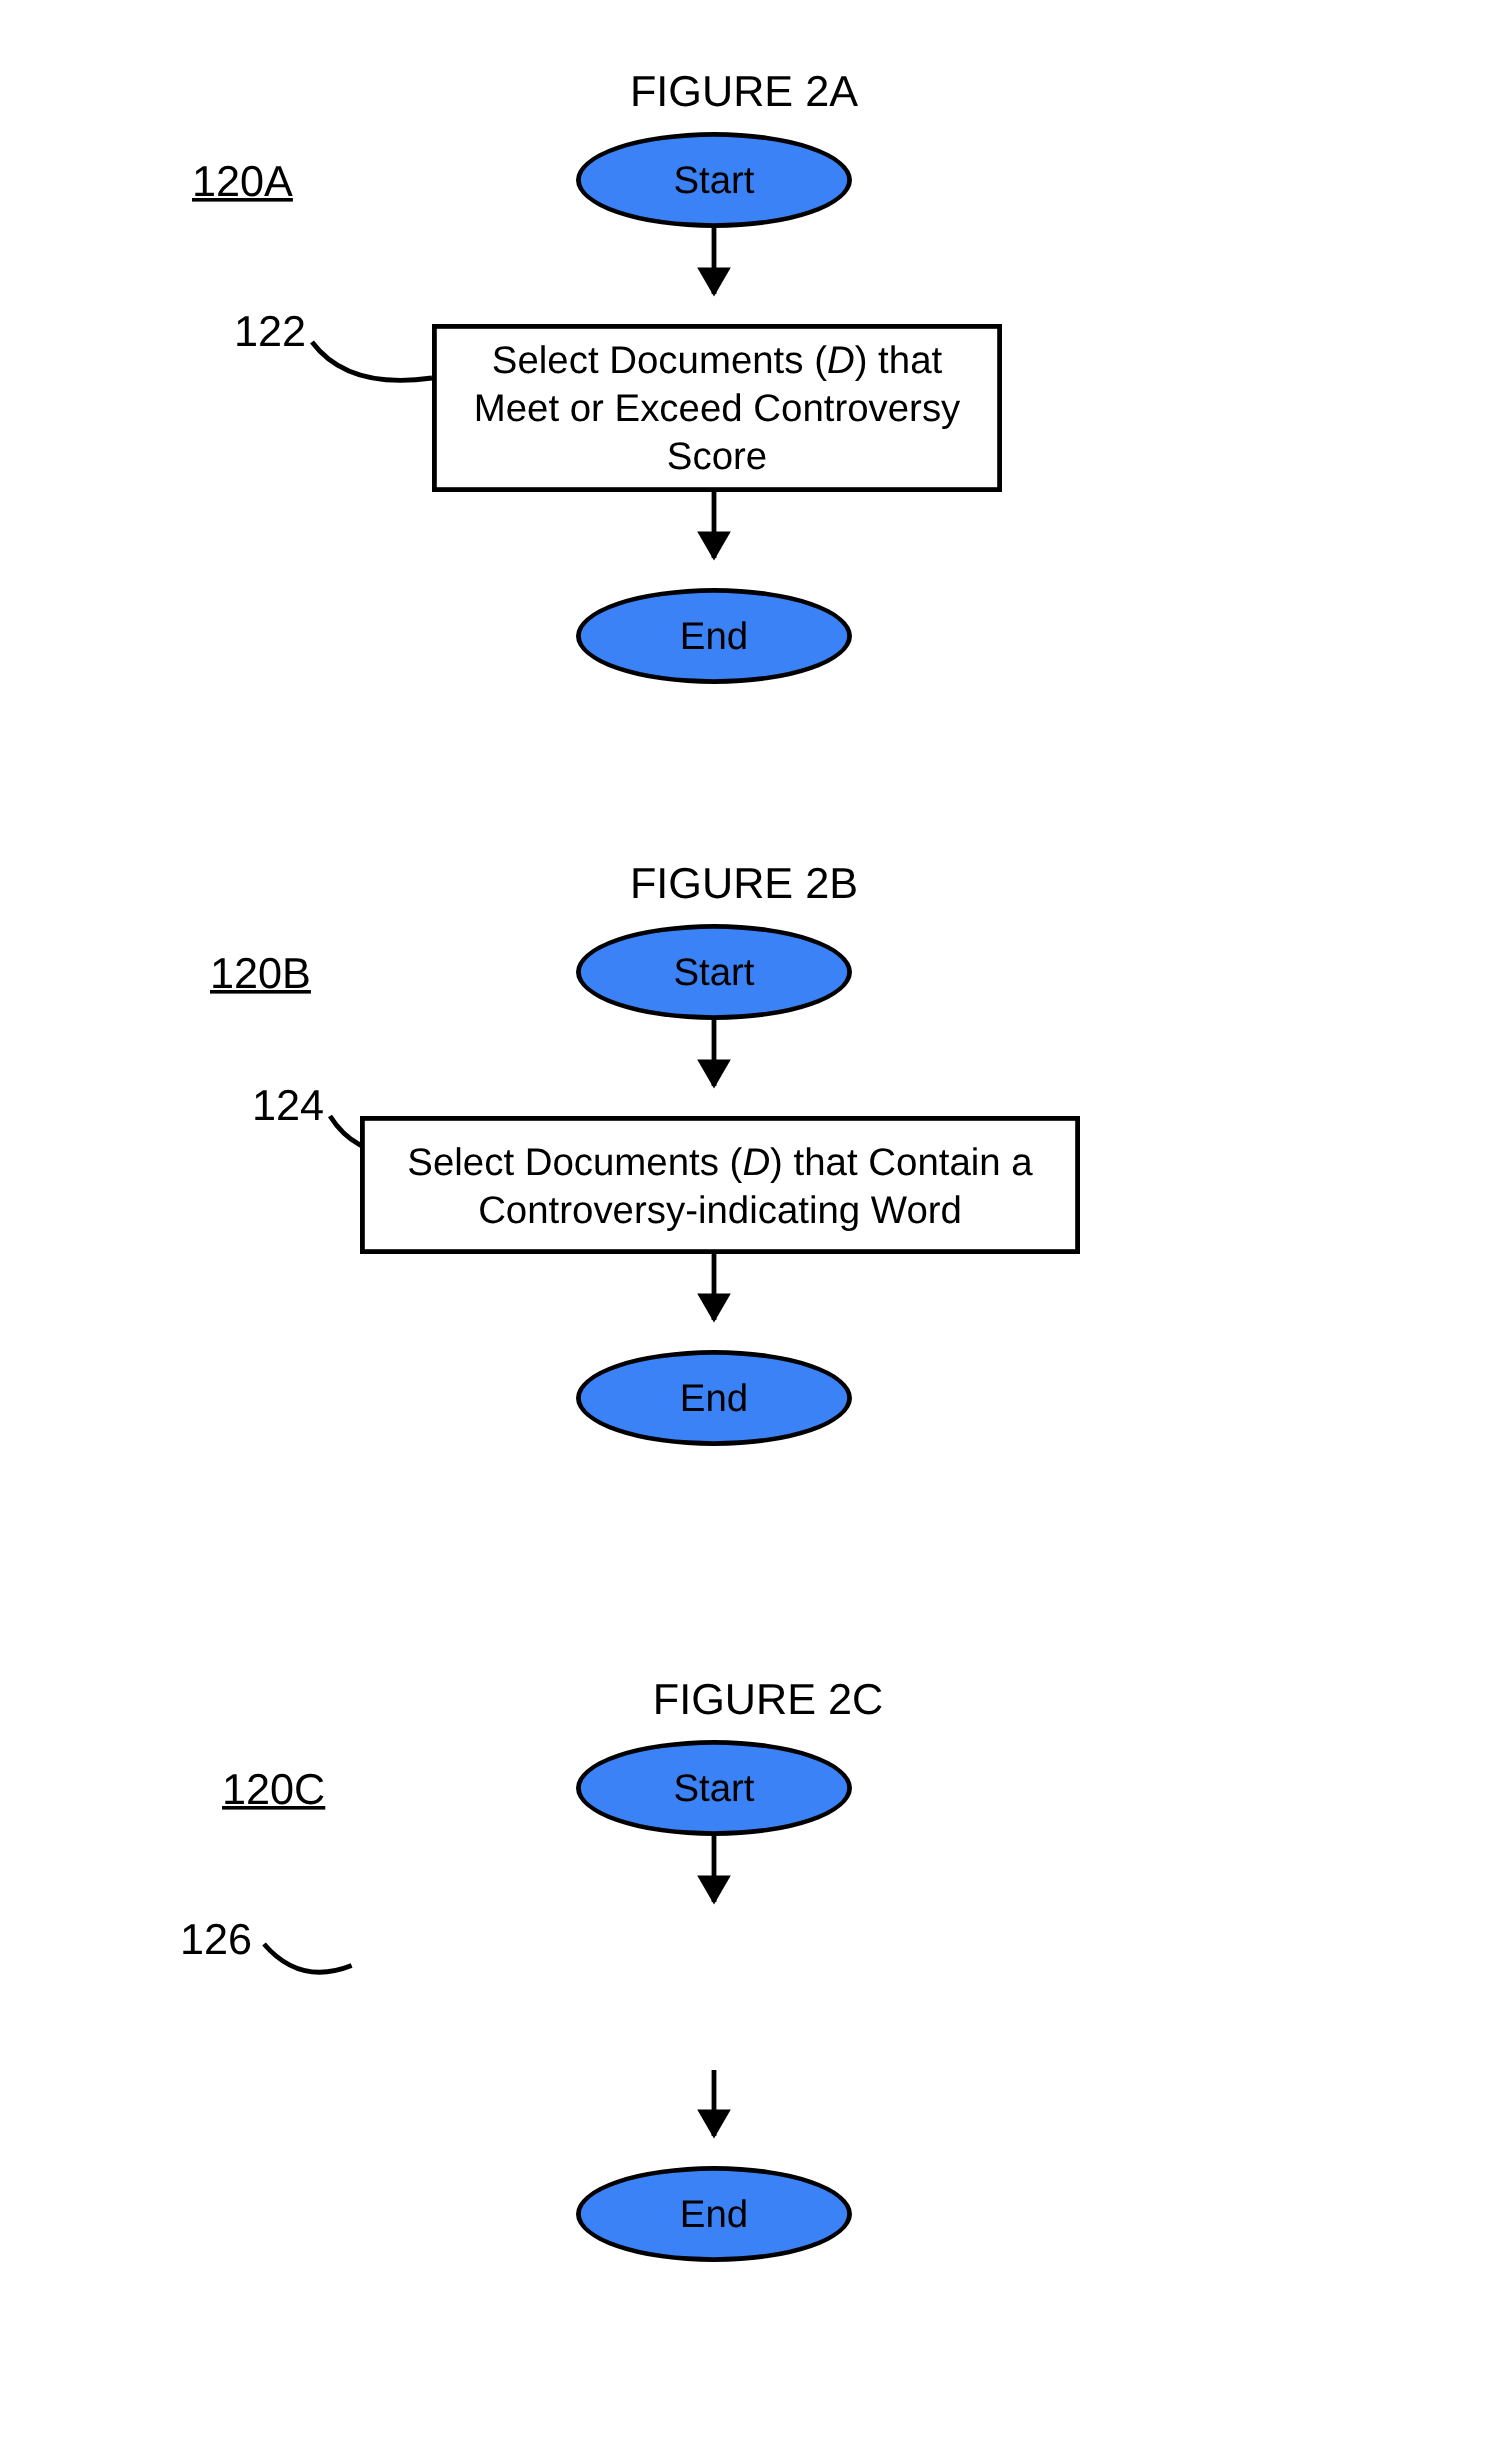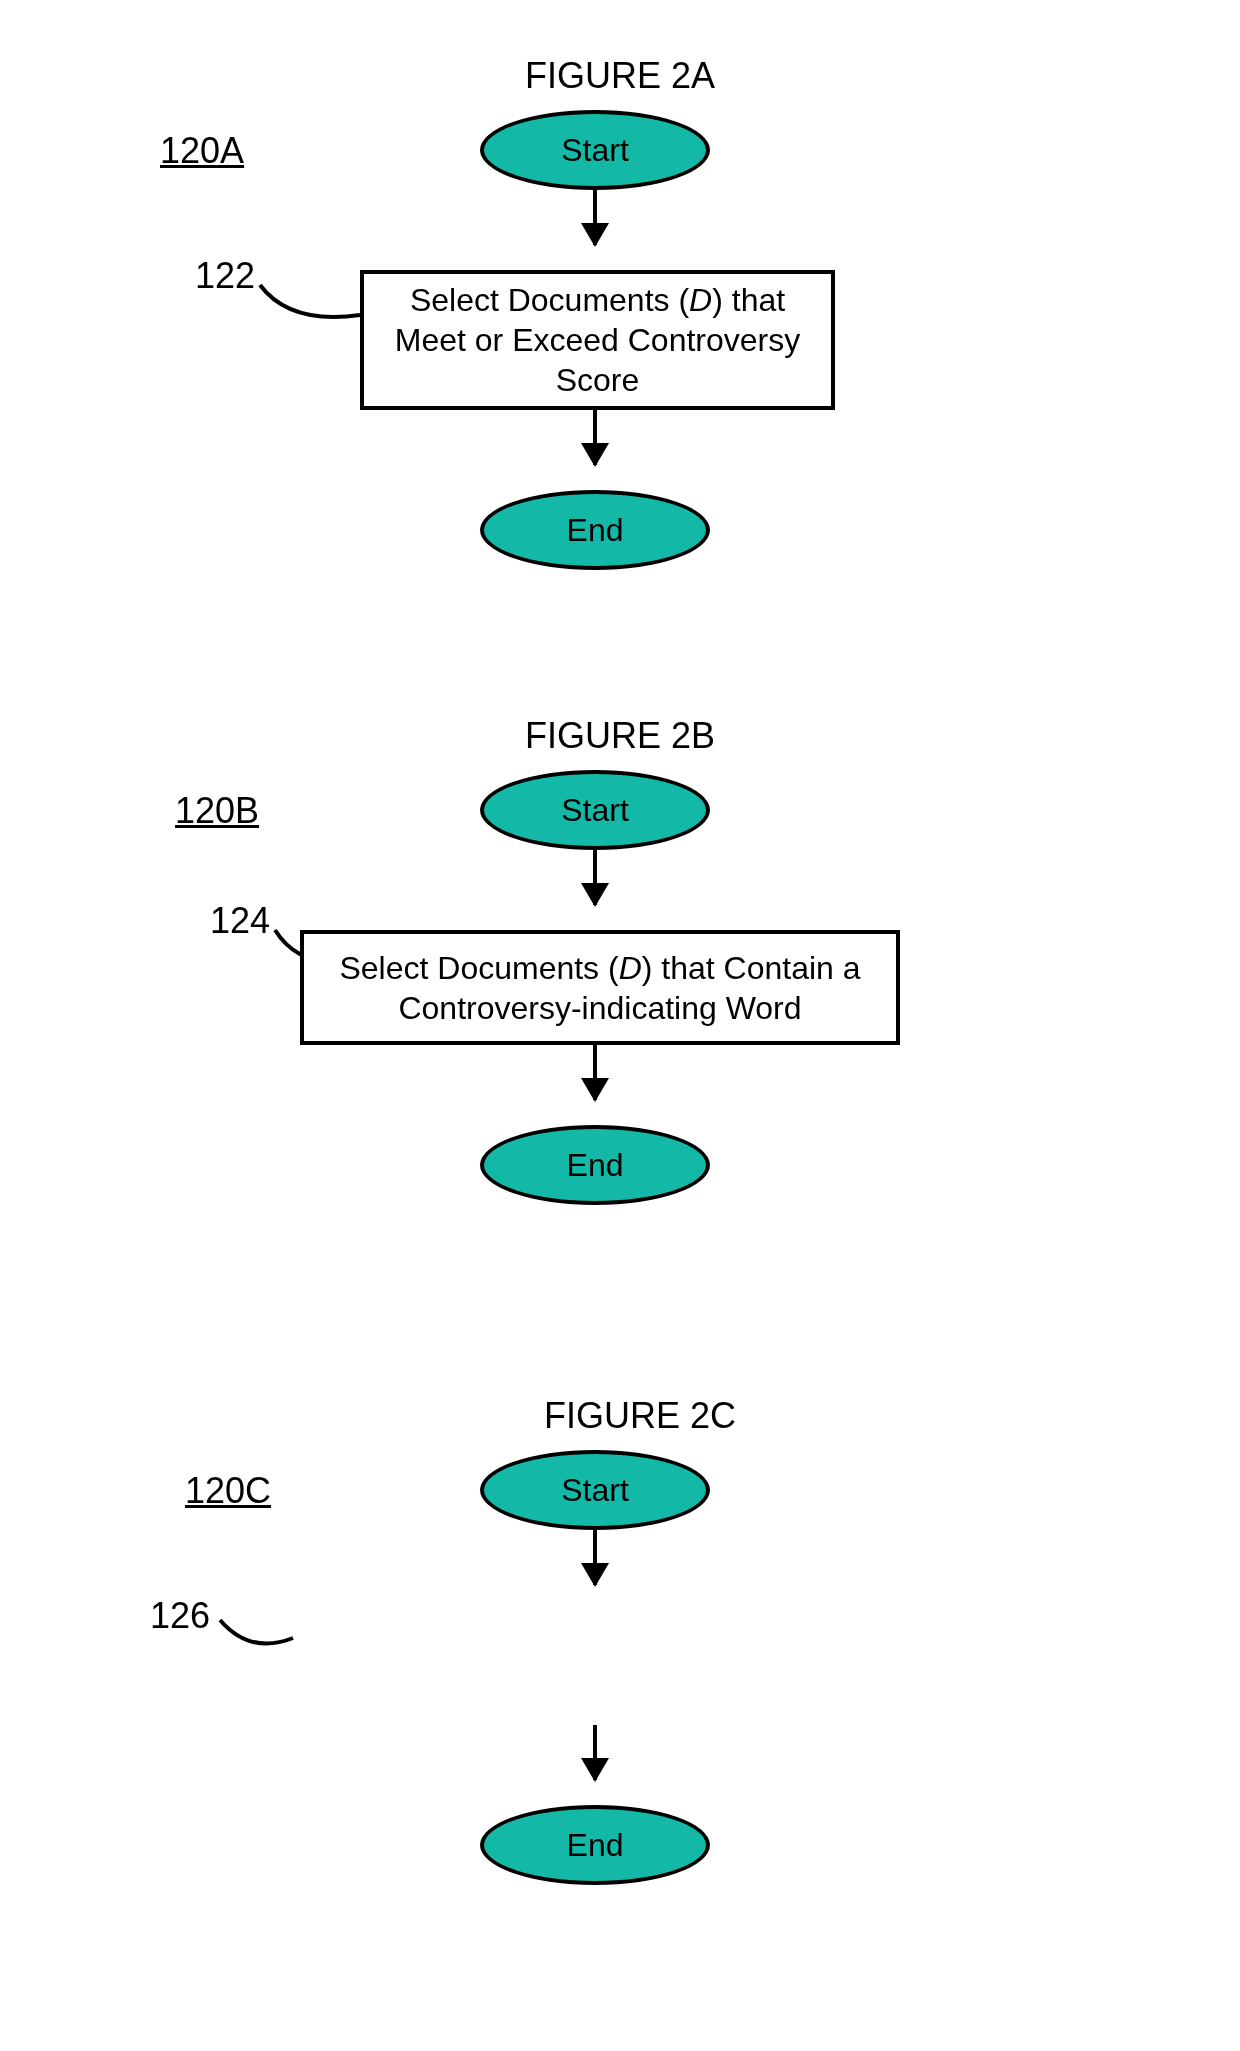--- a/index.html
+++ b/index.html
@@ -31,21 +31,21 @@
     font-size: 36px;
   }
   .terminator {
     position: absolute;
     border: 4px solid #000;
     border-radius: 50%;
     display: flex;
     align-items: center;
     justify-content: center;
     font-size: 32px;
-    background: #14b8a6;
+    background: #3b82f6;
     box-sizing: border-box;
   }
   .process {
     position: absolute;
     border: 4px solid #000;
     background: #fff;
     box-sizing: border-box;
     display: flex;
     align-items: center;
     justify-content: center;

